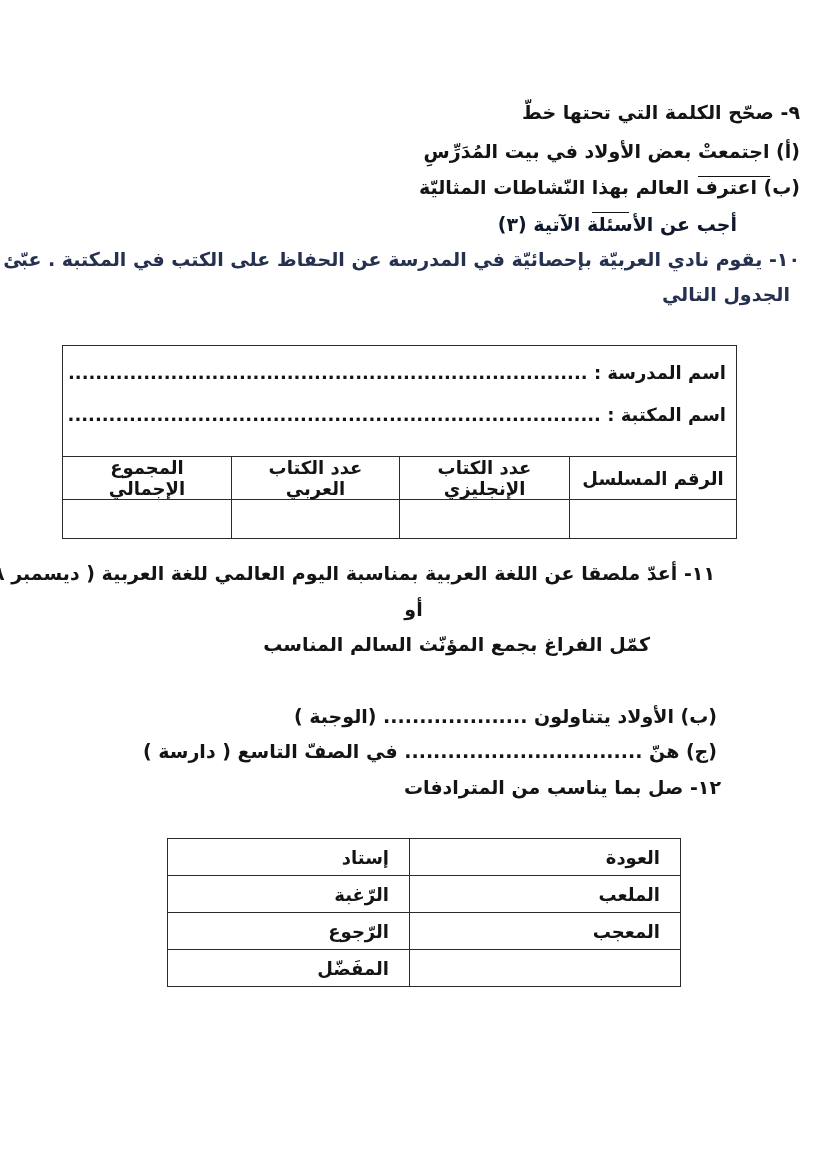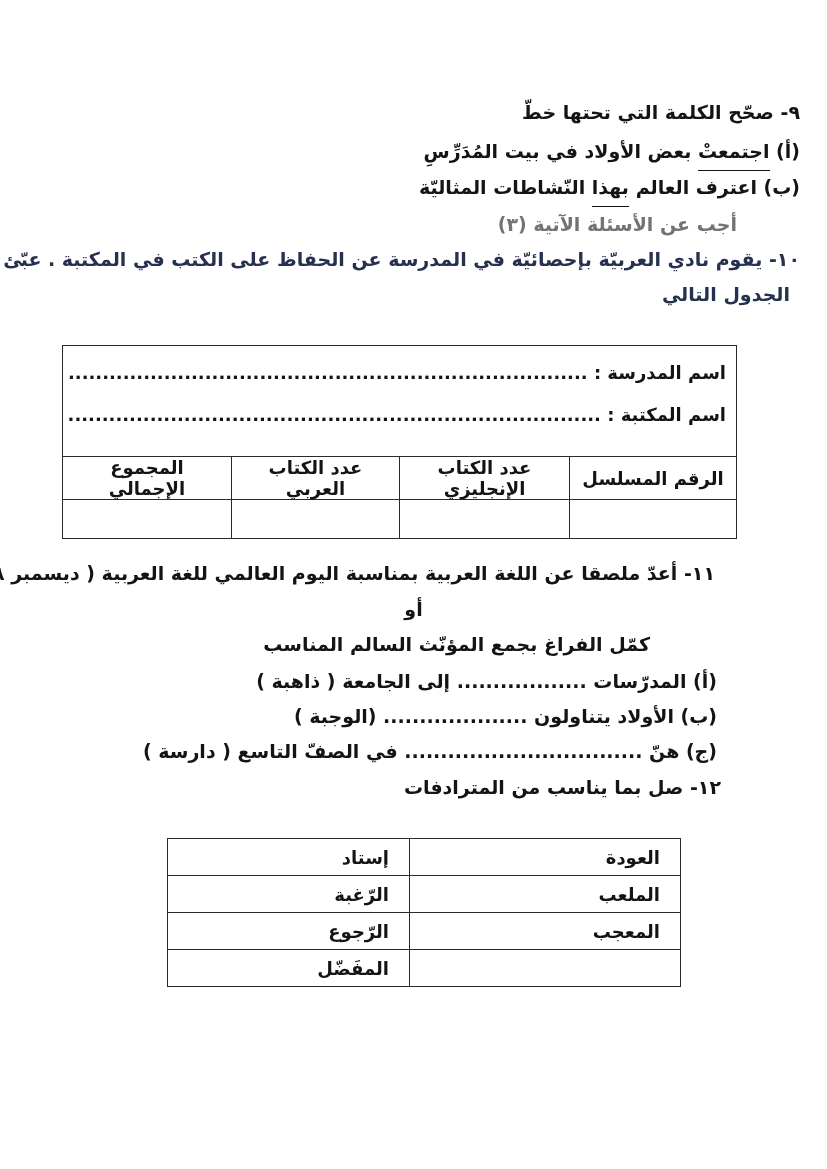--- a/index.html
+++ b/index.html
@@ -3,23 +3,23 @@
 <meta charset="utf-8">
 <style>
   html,body { margin:0; padding:0; background:#ffffff; }
   .page {
     position:relative; width:827px; height:1169px; margin:0 auto;
     background:#ffffff; direction:rtl; overflow:hidden;
     font-family:"DejaVu Sans", sans-serif; color:#141414; font-weight:bold;
   }
   .abs { position:absolute; white-space:nowrap; }
   .fs19 { font-size:19px; line-height:30px; }
-  .blue   { color:#737373; }
+  .blue   { color:#0f172a; }
   .navy   { color:#25314f; }
-  .underl { border-bottom:1.7px solid #141414; padding-bottom:8px; }
+  .underl { border-bottom:1.7px solid #141414; padding-bottom:14px; }
   .dots   { letter-spacing:0.5px; }
 
   
   table.t1 {
     position:absolute; top:345px; right:90px; width:674px;
     border-collapse:collapse; table-layout:fixed; direction:rtl;
   }
   table.t1 td { border:1.3px solid #2a2a2a; font-size:18px; color:#141414; }
   td.mergedcell { height:104px; vertical-align:top; padding:6px 10px 0 6px; }
   .dotline { white-space:nowrap; overflow:hidden; line-height:42px; font-size:18px; }
@@ -86,23 +86,20 @@
       <td class="blank"></td>
       <td class="blank"></td>
     </tr>
   </tbody>
     </table>
 
   <div class="abs fs19" style="top:558px; right:112px;">١١- أعدّ ملصقا عن اللغة العربية بمناسبة اليوم العالمي للغة العربية ( ديسمبر ١٨ )</div>
   <div class="abs fs19" style="top:594px; left:0; right:0; text-align:center;">أو</div>
   <div class="abs fs19" style="top:629px; right:177px;text-align:right;">كمّل الفراغ بجمع المؤنّث السالم المناسب</div>
 
-  <div class="abs fs19" style="top:666px; right:110px;">
-    <span>(أ) المدرّسات </span><span class="dots">..................</span><span> إلى الجامعة   ( ذاهبة )</span>
-  </div>
   <div class="abs fs19" style="top:701px; right:110px;">
     <span>(ب) الأولاد يتناولون </span><span class="dots">....................</span><span>  (الوجبة )</span>
   </div>
   <div class="abs fs19" style="top:736px; right:110px;">
     <span>(ج) هنّ </span><span class="dots">.................................</span><span> في الصفّ التاسع  ( دارسة )</span>
   </div>
 
   <div class="abs fs19" style="top:772px; right:106px;">١٢- صل بما يناسب من المترادفات</div>
 
   <table class="t2">

